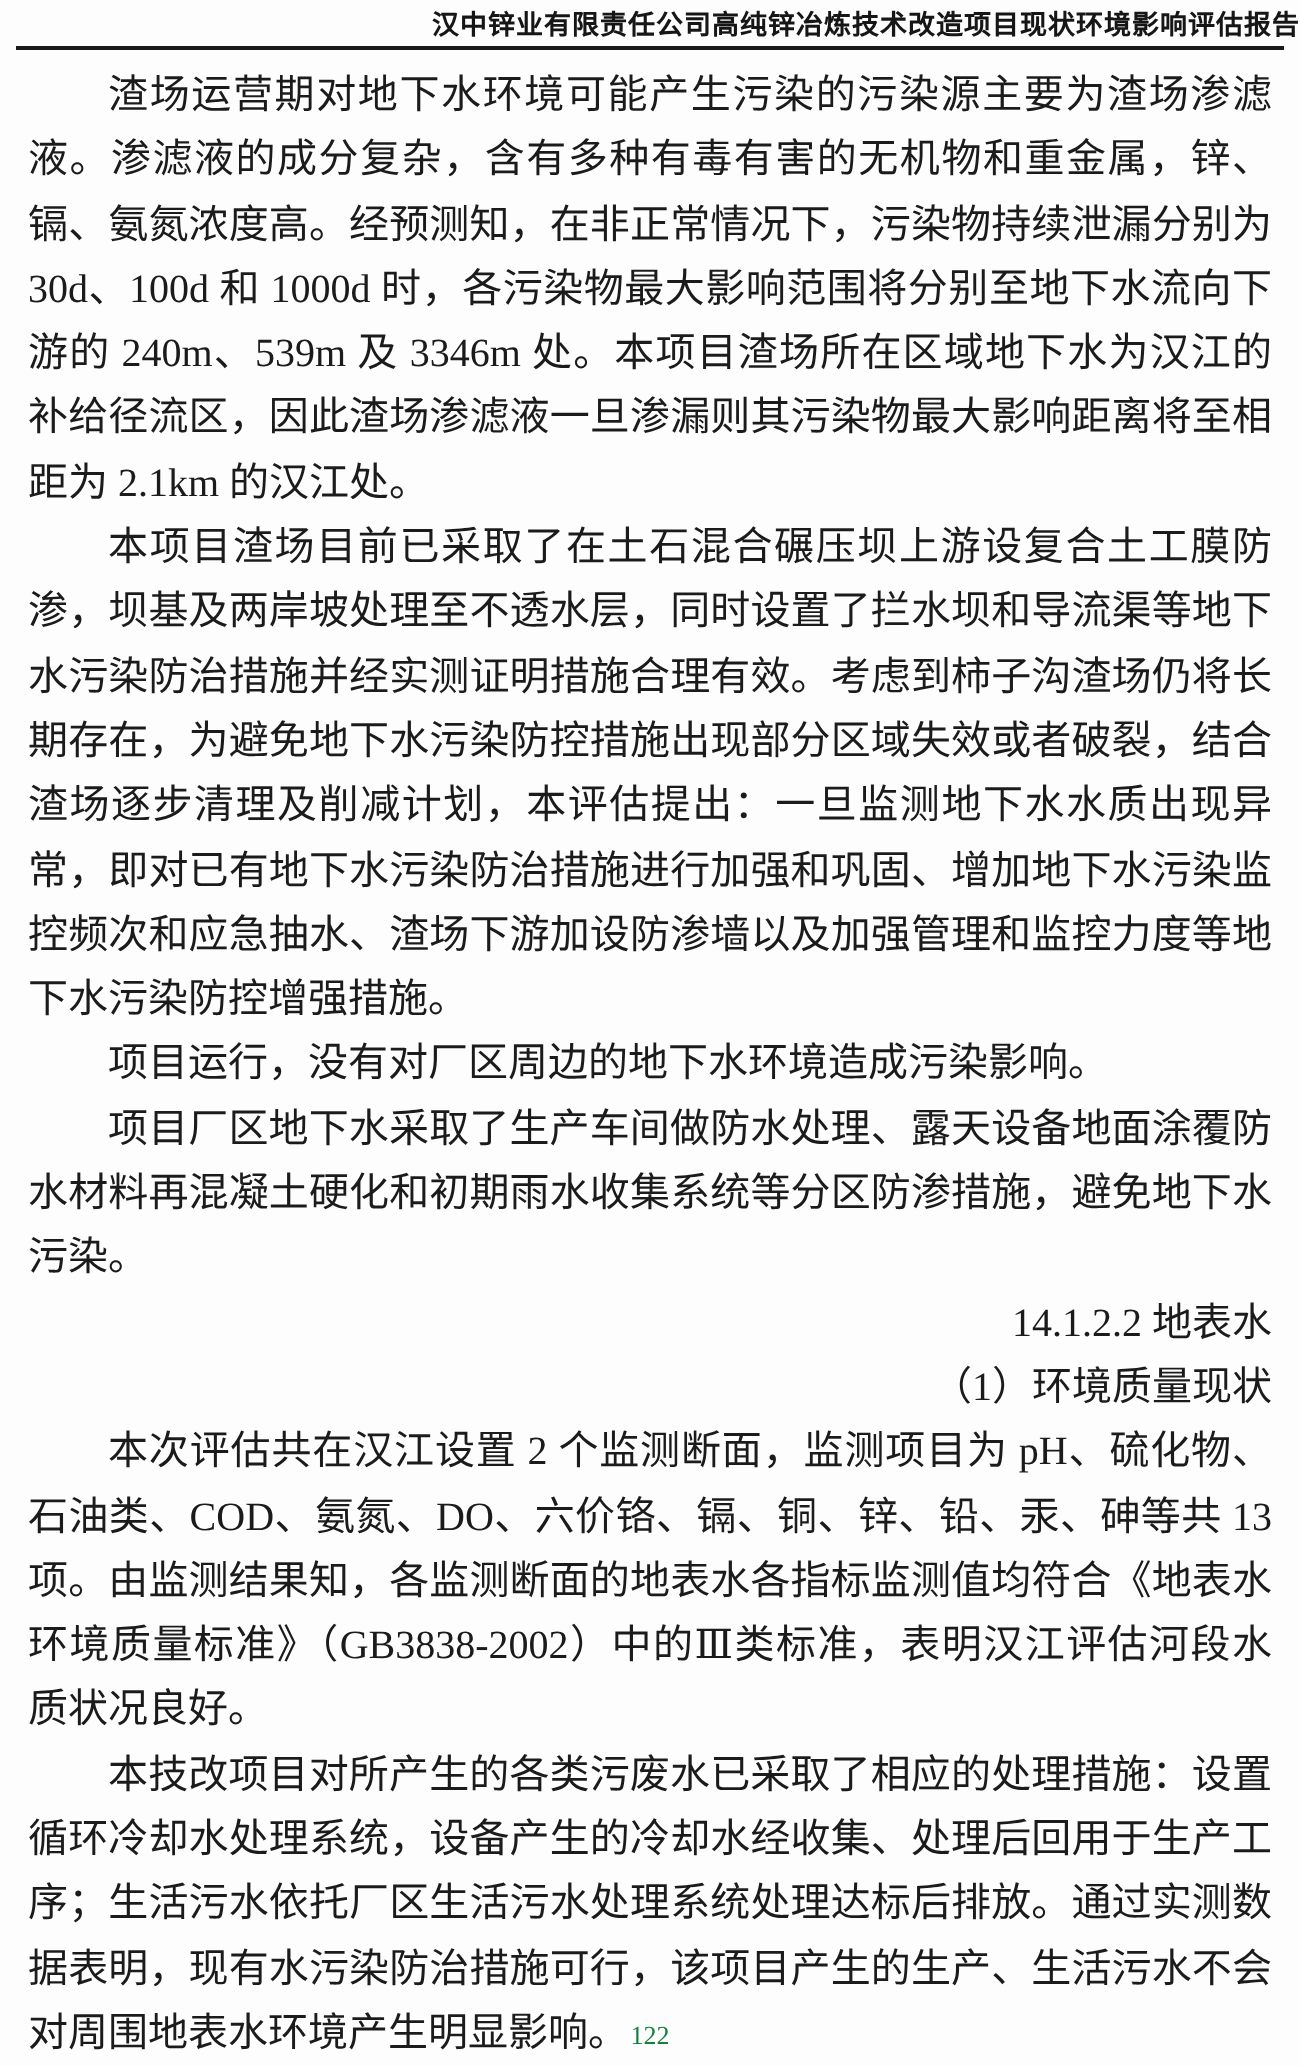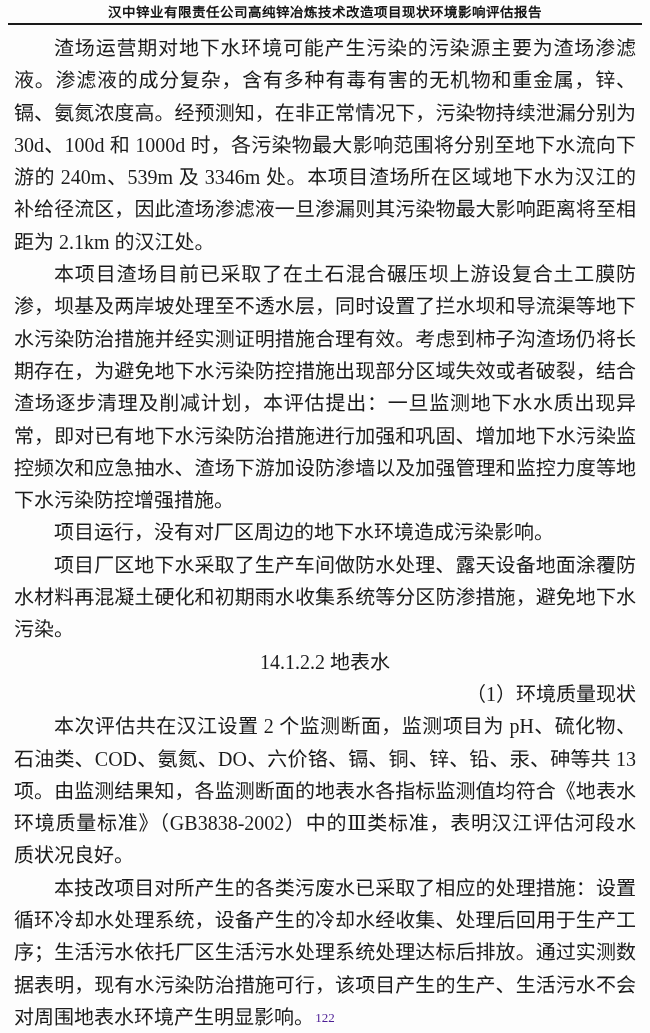--- a/index.html
+++ b/index.html
@@ -10,21 +10,21 @@
     width: 650px;
     height: 1033px;
     position: relative;
     overflow: hidden;
     background: #fdfdfd;
     font-family: "Liberation Serif", "DejaVu Serif", serif;
     color: #1b1b1b;
   }
   .page-header {
     padding-top: 4px;
-    text-align: center;
+    text-align: right;
   }
   .page-header .header-title {
     font-size: 13.5px;
     font-weight: 600;
     letter-spacing: 0.5px;
     line-height: 17px;
     color: #161616;
   }
   .header-rule {
     height: 0;
@@ -41,34 +41,34 @@
   }
   .doc-body p {
     margin: 0;
     padding: 0;
   }
   .para {
     text-indent: 2em;
   }
   .section-heading {
     text-indent: 0;
-    text-align: center;
+    text-align: right;
   }
   .subheading {
     text-indent: 2em;
     text-align: right;
   }
   .page-footer {
     position: absolute;
     left: 0;
     right: 0;
     top: 1010px;
     text-align: center;
     font-size: 13px;
-    color: #4c1d95;
+    color: #15803d;
   }
 </style>
 </head>
 <body>
 
 <header class="page-header">
   <div class="header-title">汉中锌业有限责任公司高纯锌冶炼技术改造项目现状环境影响评估报告</div>
 </header>
 <hr class="header-rule">
 

